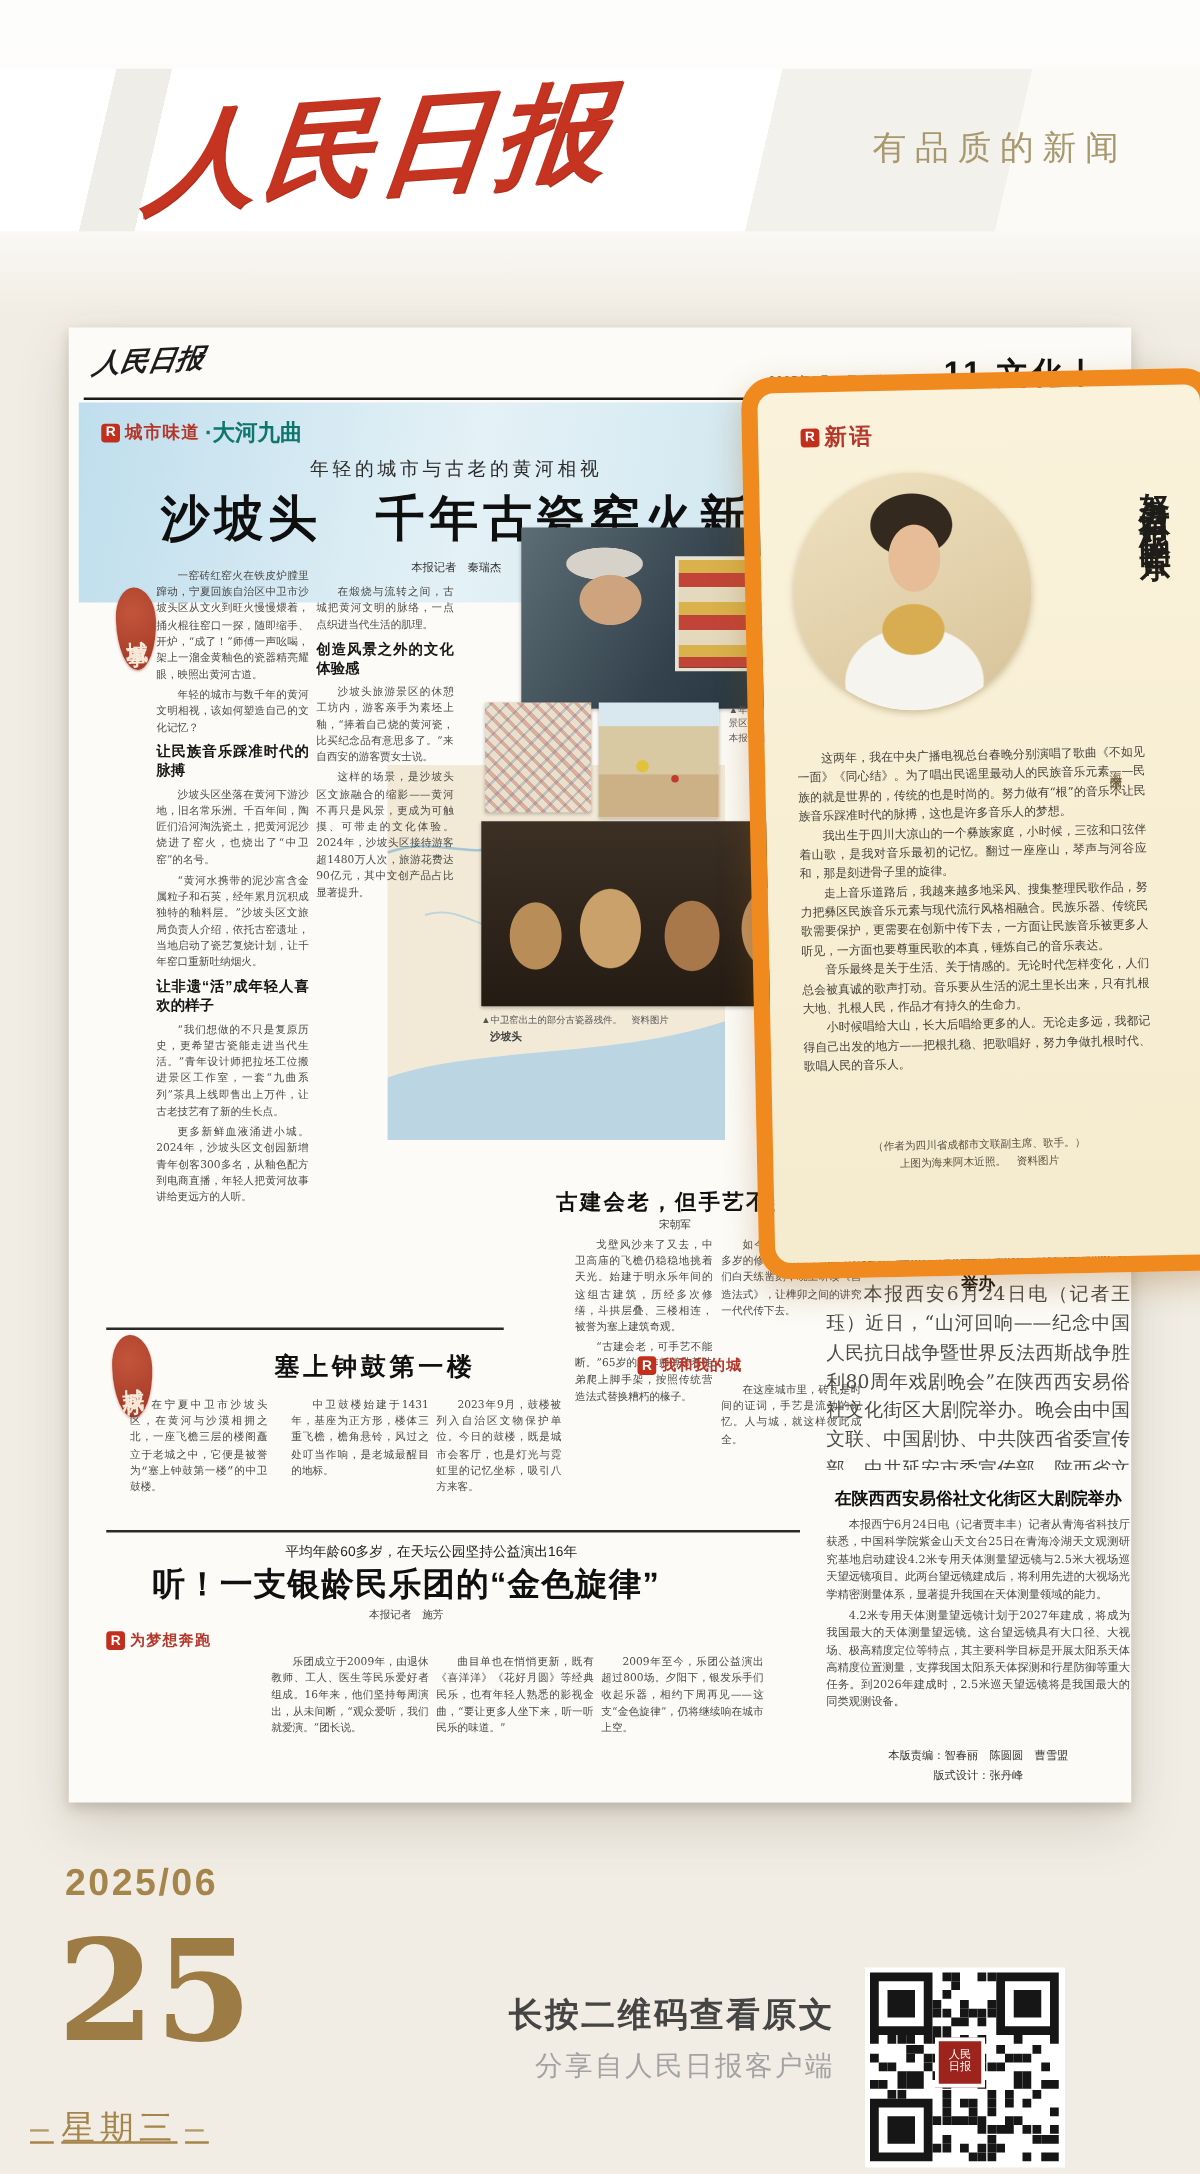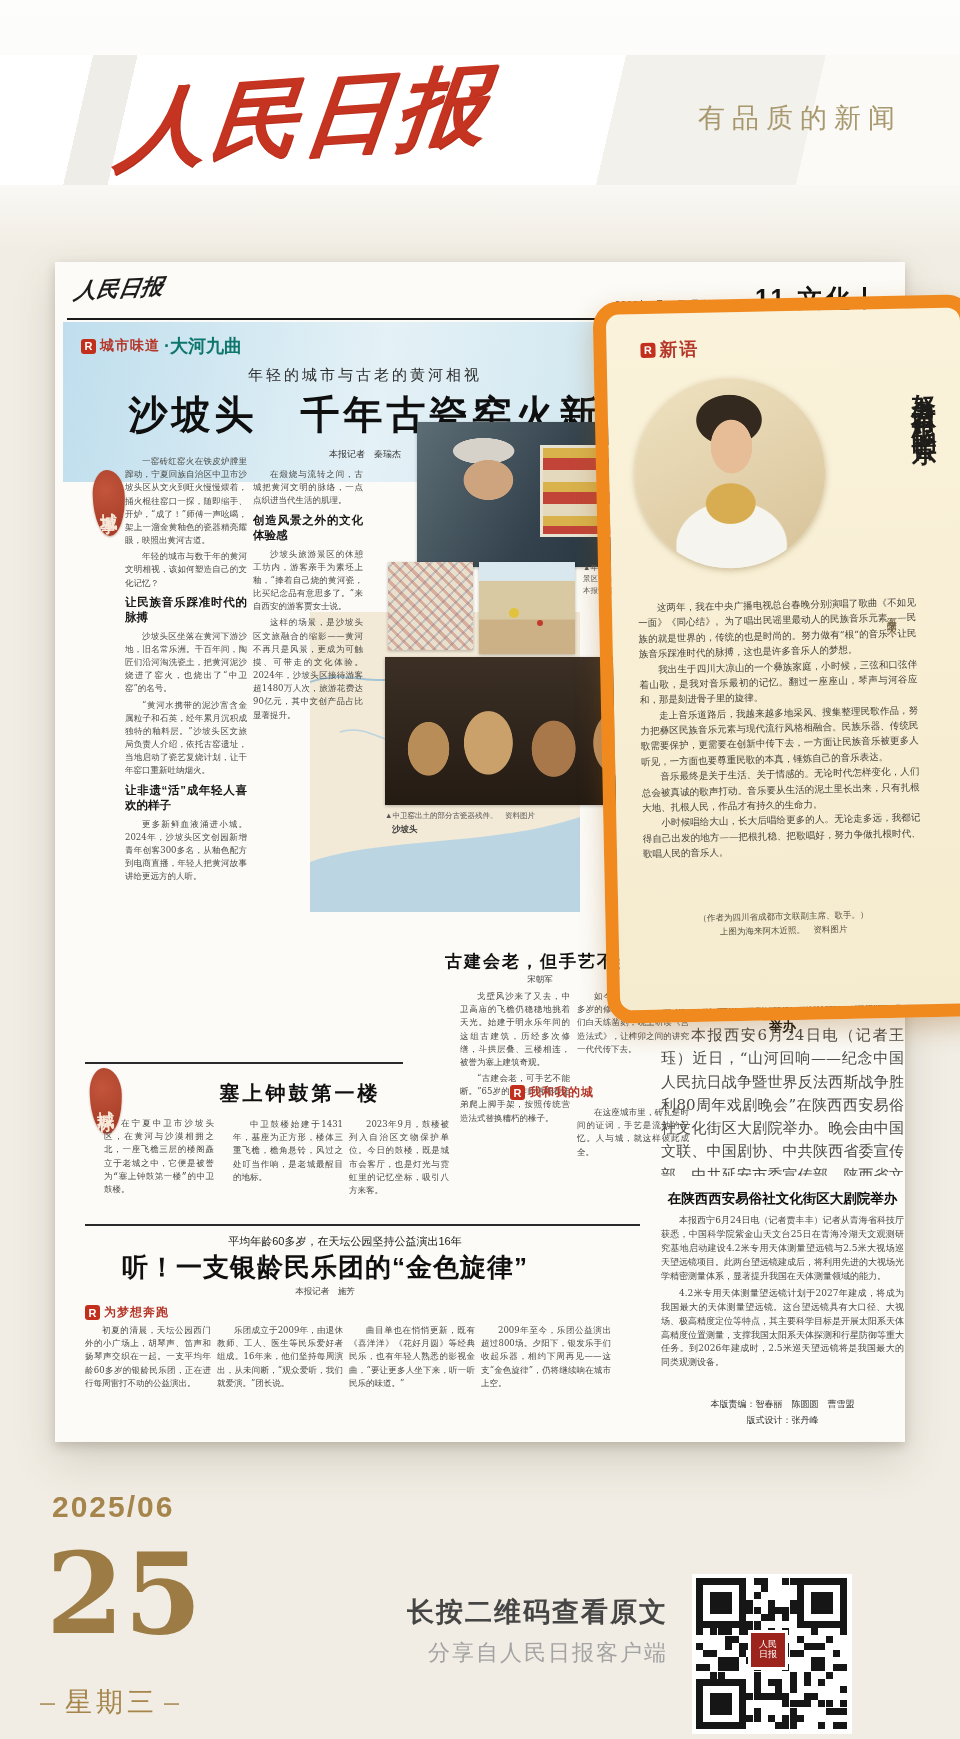--- a/index.html
+++ b/index.html
@@ -93,21 +93,21 @@
   .hl-body{position:absolute;left:26px;top:286px;width:278px;height:306px;
      font-family:"DejaVu Serif",serif;font-size:9.5px;line-height:1.62;color:#46423a;
      text-align:justify;overflow:hidden;}
   .hl-body p{margin:0;text-indent:2em;}
   .hl-note{position:absolute;left:26px;top:598px;width:278px;text-align:center;
      font-family:"DejaVu Serif",serif;font-size:8.5px;color:#56503f;line-height:1.7;}
   
   .f-ym{left:52px;top:1490px;font-size:30px;font-weight:bold;color:#a5854b;letter-spacing:2px;}
   .f-day{left:46px;top:1538px;font-family:"DejaVu Serif",serif;font-size:112px;font-weight:bold;
      color:#9c7c44;line-height:1;}
-  .f-week{left:34px;top:1684px;font-size:27px;color:#a5854b;letter-spacing:4px;}
+  .f-week{left:18px;top:1684px;font-size:27px;color:#a5854b;letter-spacing:4px;text-decoration:underline;}
   .f-week::before,.f-week::after{content:"–";margin:0 6px;color:#b29a6a;}
   .f-hint{left:400px;top:1594px;width:268px;text-align:right;font-size:27px;font-weight:bold;color:#454545;letter-spacing:2px;}
   .f-share{left:400px;top:1638px;width:268px;text-align:right;font-size:22px;color:#a3a3a3;letter-spacing:2px;}
   .qr{left:692px;top:1574px;width:160px;height:160px;background:#fff;padding:4px;box-sizing:border-box;}
   .qr-grid{position:relative;width:152px;height:152px;}
   .qr-grid i{position:absolute;width:7px;height:7px;background:#161616;}
   .qr-logo{position:absolute;left:56px;top:56px;width:40px;height:40px;background:#9d241c;border:3px solid #fff;
      box-sizing:border-box;display:flex;align-items:center;justify-content:center;
      color:#fff;font-size:9px;line-height:1.1;font-family:"DejaVu Serif",serif;text-align:center;}
 </style>
@@ -170,20 +170,21 @@
         <p>一窑砖红窑火在铁皮炉膛里蹿动，宁夏回族自治区中卫市沙坡头区从文火到旺火慢慢煨着，捅火棍往窑口一探，随即缩手、开炉，“成了！”师傅一声吆喝，架上一溜金黄釉色的瓷器精亮耀眼，映照出黄河古道。</p>
         <p>年轻的城市与数千年的黄河文明相视，该如何塑造自己的文化记忆？</p>
       </div>
     <div class="subhead">让民族音乐踩准时代的脉搏</div>
     <div>
         <p>沙坡头区坐落在黄河下游沙地，旧名常乐洲。千百年间，陶匠们沿河淘洗瓷土，把黄河泥沙烧进了窑火，也烧出了“中卫窑”的名号。</p>
         <p>“黄河水携带的泥沙富含金属粒子和石英，经年累月沉积成独特的釉料层。”沙坡头区文旅局负责人介绍，依托古窑遗址，当地启动了瓷艺复烧计划，让千年窑口重新吐纳烟火。</p>
       </div>
     <div class="subhead">让非遗“活”成年轻人喜欢的样子</div>
     <div>
+        <p>“我们想做的不只是复原历史，更希望古瓷能走进当代生活。”青年设计师把拉坯工位搬进景区工作室，一套“九曲系列”茶具上线即售出上万件，让古老技艺有了新的生长点。</p>
         <p>更多新鲜血液涌进小城。2024年，沙坡头区文创园新增青年创客300多名，从釉色配方到电商直播，年轻人把黄河故事讲给更远方的人听。</p>
       </div>
   </div>
   <div class="abs cols" style="left:198px;top:206px;width:110px;height:440px;">
     <div>
         <p>在煅烧与流转之间，古城把黄河文明的脉络，一点点织进当代生活的肌理。</p>
       </div>
     <div class="subhead">创造风景之外的文化体验感</div>
     <div>
         <p>沙坡头旅游景区的休憩工坊内，游客亲手为素坯上釉，“捧着自己烧的黄河瓷，比买纪念品有意思多了。”来自西安的游客贾女士说。</p>
@@ -233,25 +234,20 @@
     </div>
 
   <div class="abs thin-rule" style="left:30px;top:962px;width:555px;"></div>
   <div class="abs" style="left:60px;top:972px;width:460px;text-align:center;font-size:11px;color:#222;">平均年龄60多岁，在天坛公园坚持公益演出16年</div>
   <div class="abs hl" style="left:20px;top:988px;width:500px;font-size:26px;letter-spacing:1px;">听！一支银龄民乐团的“金色旋律”</div>
   <div class="abs mini-byline" style="left:60px;top:1024px;width:420px;">本报记者　施芳</div>
   <div class="abs kicker" style="left:30px;top:1042px;">
     <span class="badge">R</span>
     <span class="k-main" style="font-size:12px;">为梦想奔跑</span>
   </div>
-  <div class="abs cols" style="left:30px;top:1062px;width:126px;height:108px;">
-      <div>
-        <p>初夏的清晨，天坛公园西门外的小广场上，胡琴声、笛声和扬琴声交织在一起。一支平均年龄60多岁的银龄民乐团，正在进行每周雷打不动的公益演出。</p>
-      </div>
-    </div>
   <div class="abs cols" style="left:162px;top:1062px;width:126px;height:108px;">
       <div>
         <p>乐团成立于2009年，由退休教师、工人、医生等民乐爱好者组成。16年来，他们坚持每周演出，从未间断，“观众爱听，我们就爱演。”团长说。</p>
       </div>
     </div>
   <div class="abs cols" style="left:294px;top:1062px;width:126px;height:108px;">
       <div>
         <p>曲目单也在悄悄更新，既有《喜洋洋》《花好月圆》等经典民乐，也有年轻人熟悉的影视金曲，“要让更多人坐下来，听一听民乐的味道。”</p>
       </div>
     </div>

